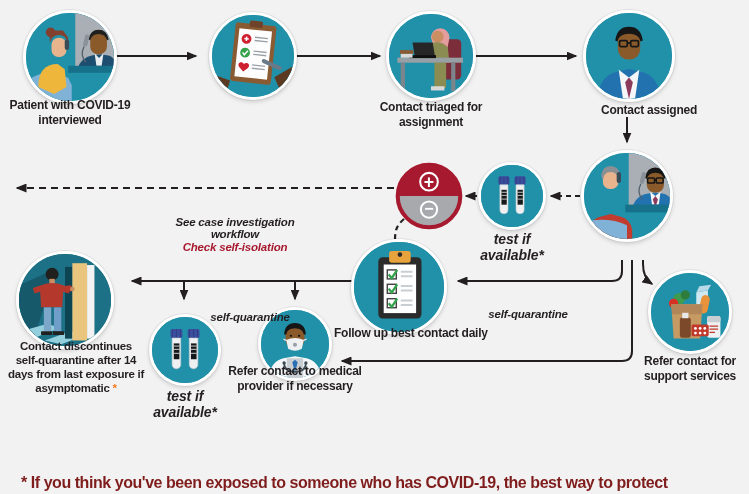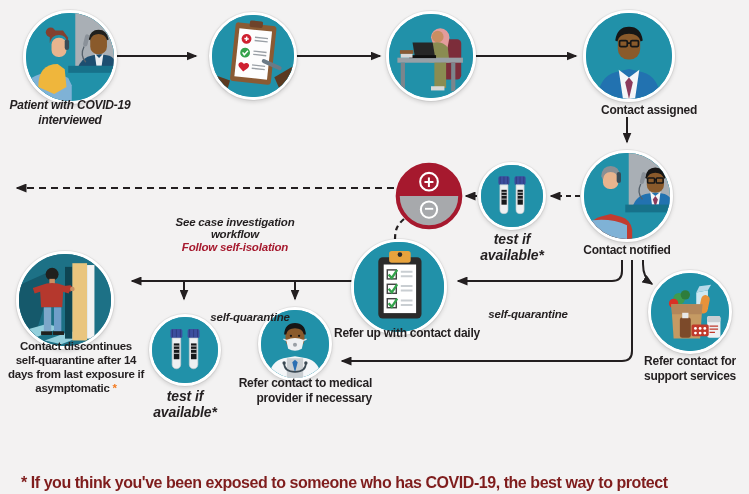--- a/index.html
+++ b/index.html
@@ -296,36 +296,37 @@
         <circle cx="57" cy="71" r="1.8"></circle>
           <circle cx="63" cy="71" r="1.8"></circle>
           <circle cx="69" cy="71" r="1.8"></circle>
         <circle cx="57" cy="77" r="1.8"></circle>
           <circle cx="63" cy="77" r="1.8"></circle>
           <circle cx="69" cy="77" r="1.8"></circle>
       </g>
     </svg>
   </div>
 
-  <div class="lbl" style="left:0;top:98px;width:140px;font-style:italic;">Patient with COVID-19
+  <div class="lbl" style="left:0;top:98px;width:140px;">Patient with COVID-19
 interviewed</div>
+  <div class="lbl" style="left:361px;top:100px;width:140px;">Contact triaged for
+assignment</div>
   <div class="lbl" style="left:579px;top:103px;width:140px;">Contact assigned</div>
-  <div class="lbl" style="left:557px;top:243px;width:140px;">Contact notified</div>
   <div class="test-lbl" style="left:472px;top:231px;width:80px;">test if available*</div>
   <div class="test-lbl" style="left:145px;top:388px;width:80px;">test if available*</div>
-  <div class="lbl left" style="left:334px;top:326px;width:170px;">Refer up with contact daily</div>
-  <div class="lbl" style="left:218px;top:376px;width:154px;text-align:right;">Refer contact to medical
+  <div class="lbl left" style="left:334px;top:326px;width:170px;">Follow up best contact daily</div>
+  <div class="lbl" style="left:218px;top:364px;width:154px;">Refer contact to medical
 provider if necessary</div>
   <div class="lbl" style="left:629px;top:354px;width:122px;">Refer contact for
 support services</div>
   <div class="lbl small" style="left:0;top:339px;width:152px;"><span>Contact discontinues
 self-quarantine after 14
 days from last exposure if
 asymptomatic</span> <span class="ast">*</span></div>
 
   <div class="edge-lbl" style="left:150px;top:168px;width:170px;">See case investigation workflow</div>
-  <div class="edge-lbl red" style="left:150px;top:193px;width:170px;">Follow self-isolation</div>
+  <div class="edge-lbl red" style="left:150px;top:193px;width:170px;">Check self-isolation</div>
   <div class="edge-lbl" style="left:185px;top:263px;width:130px;">self-quarantine</div>
   <div class="edge-lbl" style="left:463px;top:260px;width:130px;">self-quarantine</div>
 
   <div class="footnote">* If you think you've been exposed to someone who has COVID-19, the best way to protect yourself and others is to stay home for 14 days. Check your local health department's website for information about options in your area to possibly shorten this quarantine period.</div>
 
 </div>
 
 </body></html>

